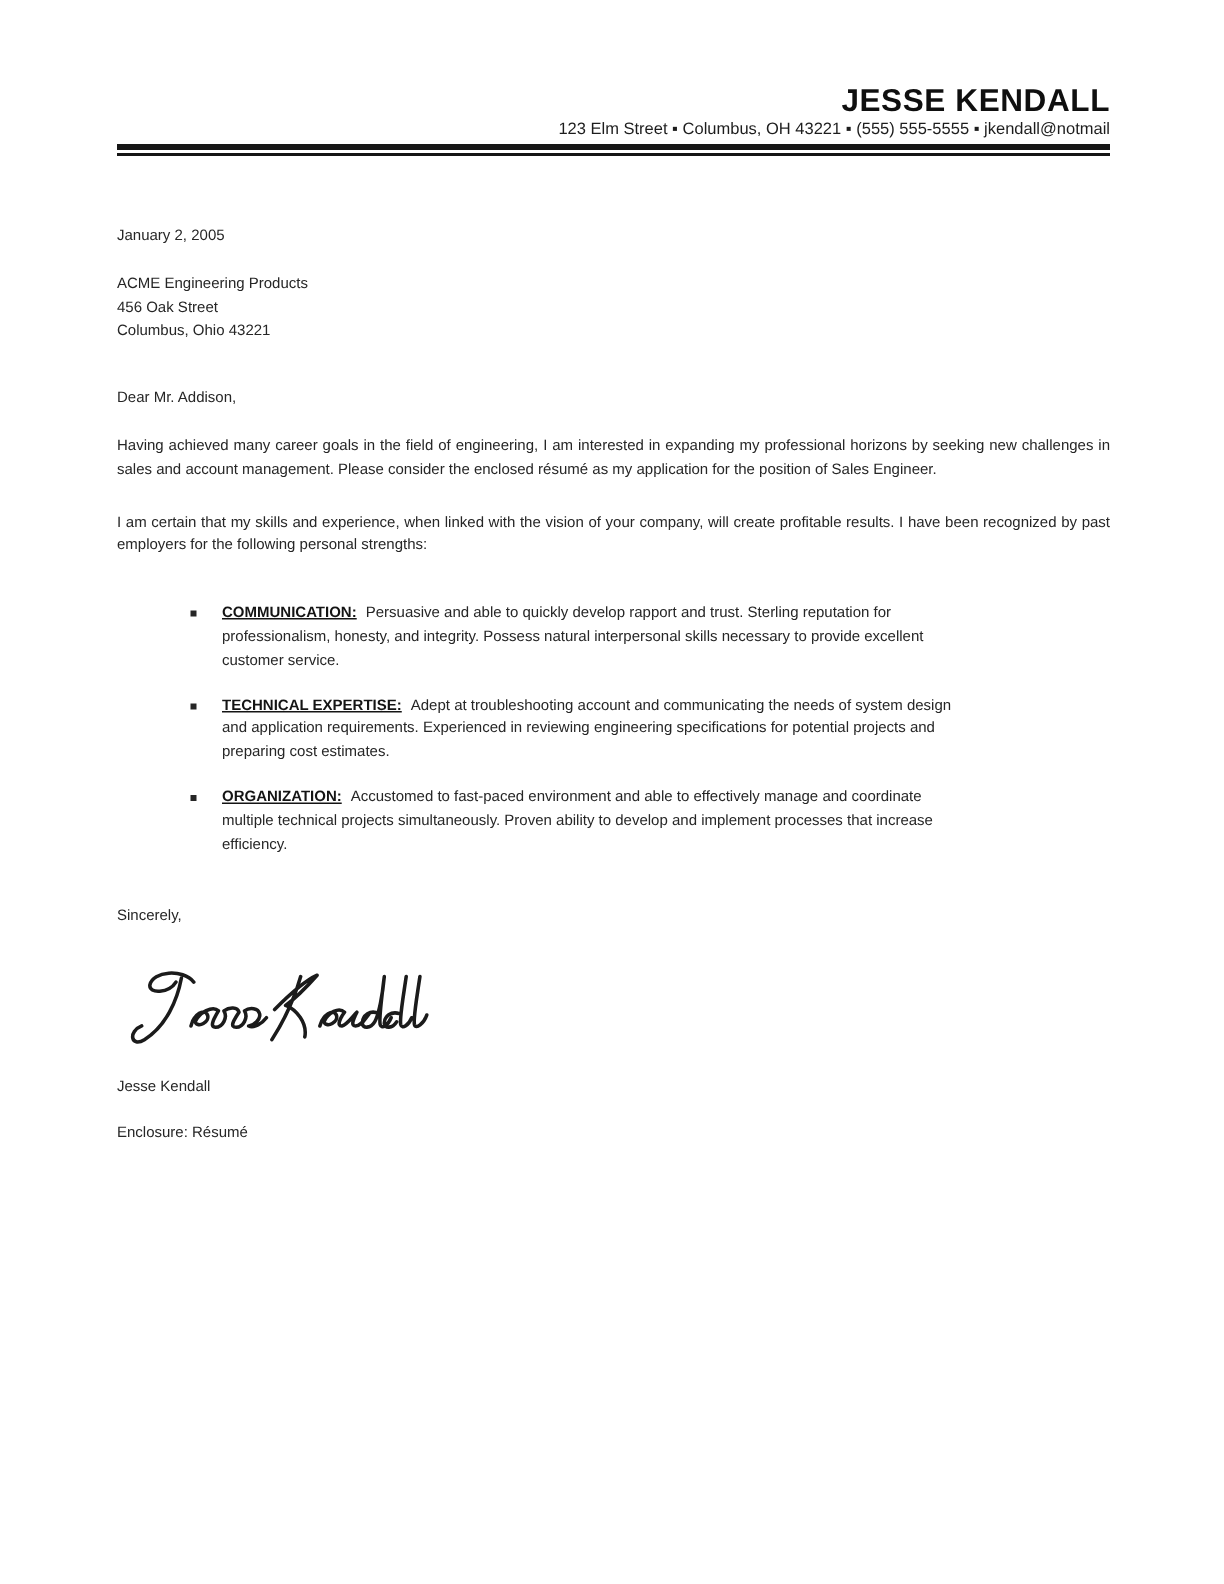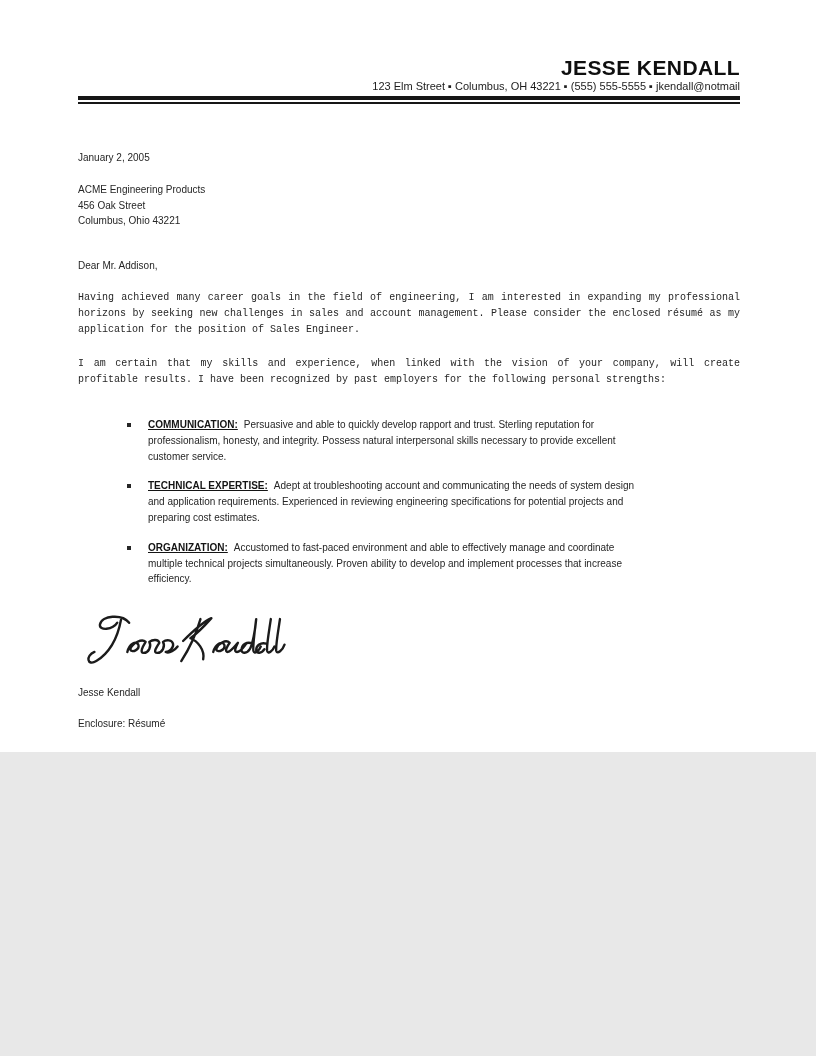--- a/index.html
+++ b/index.html
@@ -3,21 +3,21 @@
 <meta charset="utf-8">
 <style>
   html, body {
     margin: 0;
     padding: 0;
     background: #e8e8e8;
   }
   .page {
     position: relative;
     width: 816px;
-    height: 752px;
+    height: 1056px;
     margin: 0 auto;
     background: #ffffff;
     font-family: "Liberation Sans", "DejaVu Sans", sans-serif;
     color: #262626;
     overflow: hidden;
     box-sizing: border-box;
   }
   .content {
     padding: 57px 76px 0 78px;
   }
@@ -41,21 +41,21 @@
   .rule-thick { height: 4px; background: #161616; }
   .rule-gap { height: 2px; background: transparent; }
   .rule-thin { height: 2px; background: #161616; }
 
   
   .body-text { font-size: 10px; line-height: 15.8px; }
 
   .date-line   { margin-top: 46px; }
   .recipient   { margin-top: 16px; }
   .salutation  { margin-top: 29px; }
-  .para        { margin-top: 16px; text-align: justify; font-family: Liberation Mono, monospace; }
+  .para        { margin-top: 16px; text-align: justify; }
   .para-2      { margin-top: 19px; }
 
   .bullet-list { margin-top: 29px; }
   .bullet-item { display: flex; padding-left: 49px; }
   .bullet-item + .bullet-item { margin-top: 14px; }
   .bullet-marker {
     width: 4px; height: 4px;
     background: #262626;
     margin-top: 6px;
     flex: 0 0 auto;
@@ -138,20 +138,21 @@
 
       <div class="bullet-item">
         <div class="bullet-marker"></div>
         <div class="bullet-body">
           <span class="bullet-label">ORGANIZATION:</span><span>Accustomed to fast-paced environment and able to effectively manage and coordinate multiple technical projects simultaneously. Proven ability to develop and implement processes that increase efficiency.</span>
         </div>
       </div>
 
     </div>
 
+    <div class="body-text valediction">Sincerely,</div>
 
     <div class="signature" role="img" aria-label="Jesse Kendall">
       <svg width="212" height="60" viewBox="0 0 232 64" xmlns="http://www.w3.org/2000/svg">
 
         <path class="sig-stroke" d="M56 12 C48 2 26 4 24 14 C23 21 38 20 43 12 M47 9 C44 25 36 44 20 54 C10 60 8 48 18 44"></path>
 
         <path class="sig-stroke" d="M54 44 C56 35 64 31 66 36 C68 41 59 46 57 41 C60 34 70 29 74 33 C71 38 67 45 72 45 C77 45 81 38 78 33 C82 30 88 30 89 34 C85 40 82 45 87 45 C92 45 96 38 93 33 C97 30 103 31 104 35 C105 39 100 44 96 44 C100 46 106 42 109 38"></path>
 
         <path class="sig-stroke" d="M134 8 C130 22 122 40 113 54 M115 32 C126 21 137 11 146 7 C138 16 130 24 123 29 C131 32 139 42 137 52"></path>
 

